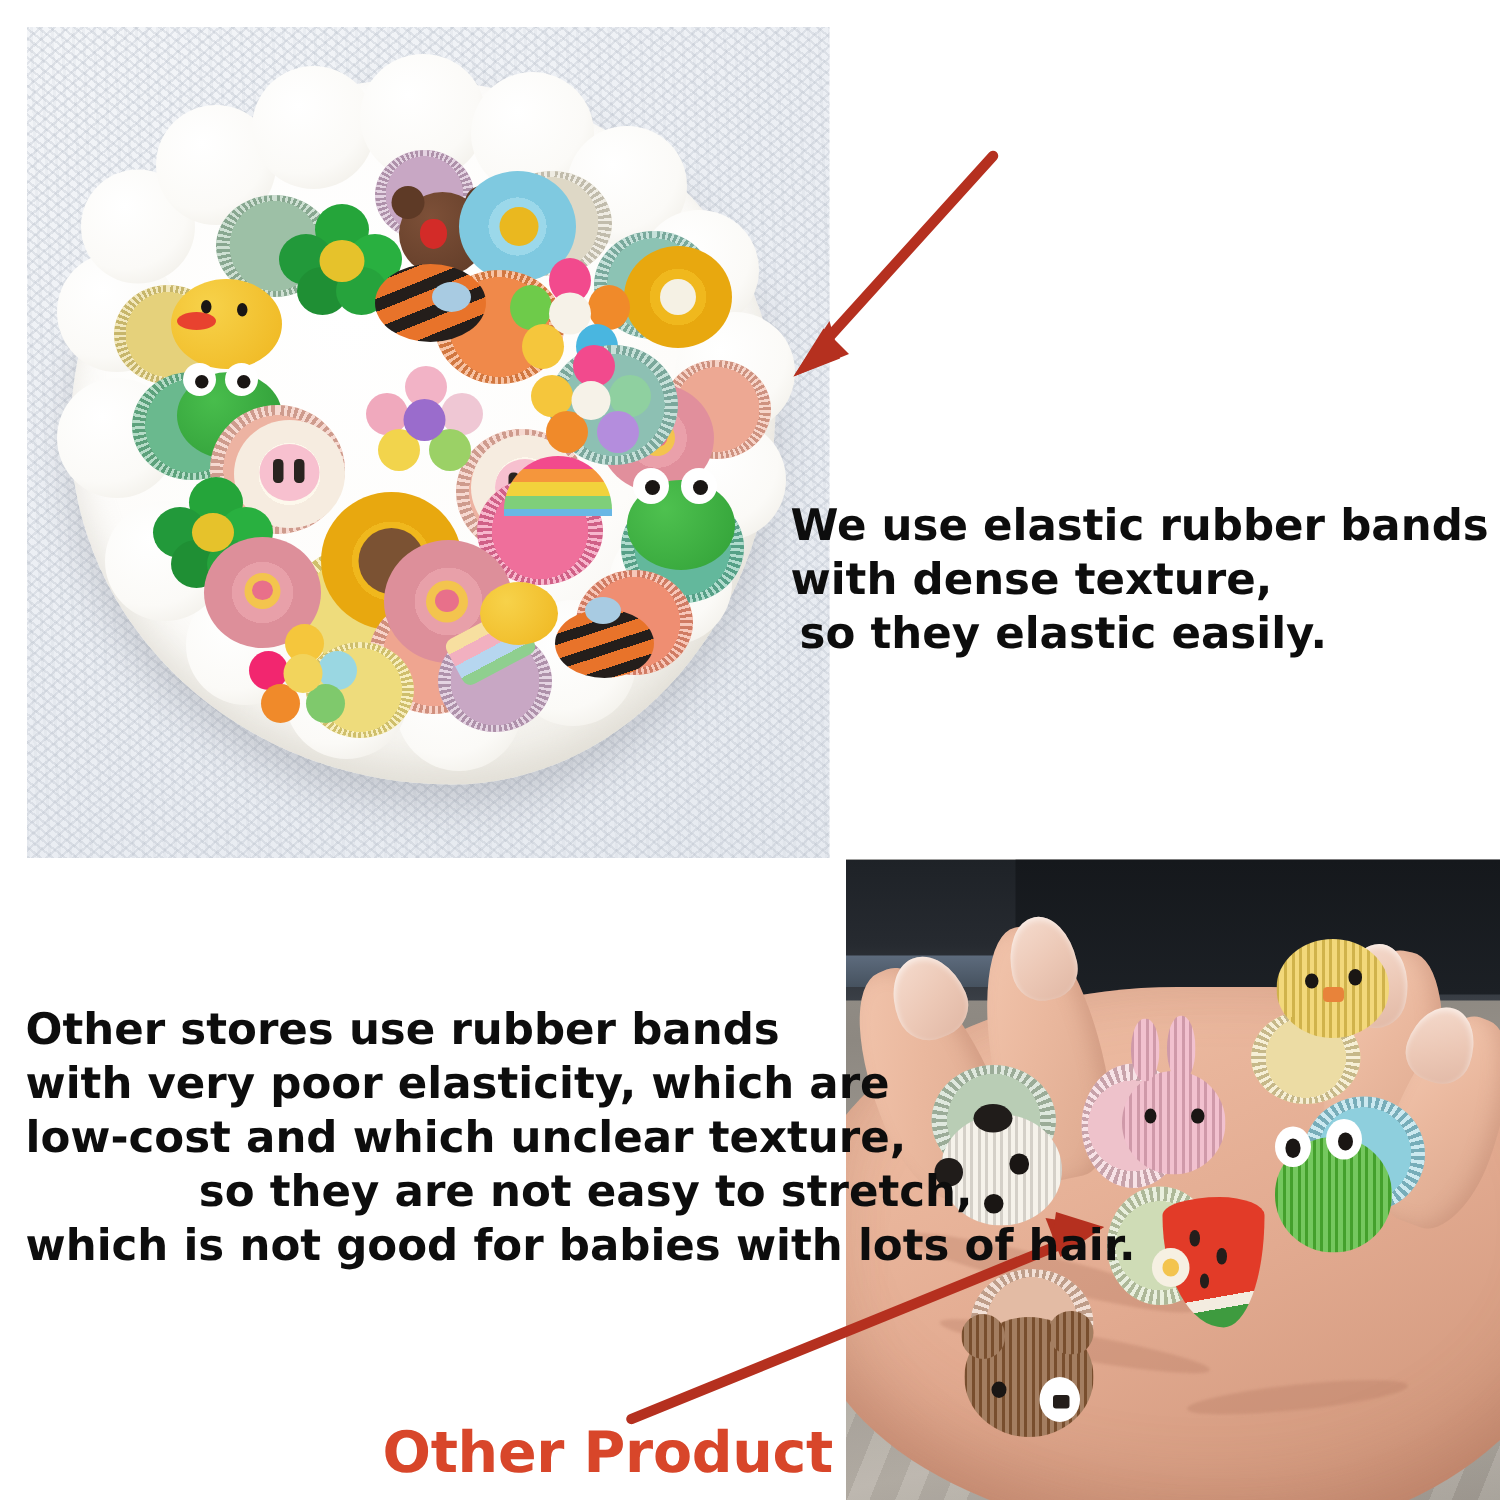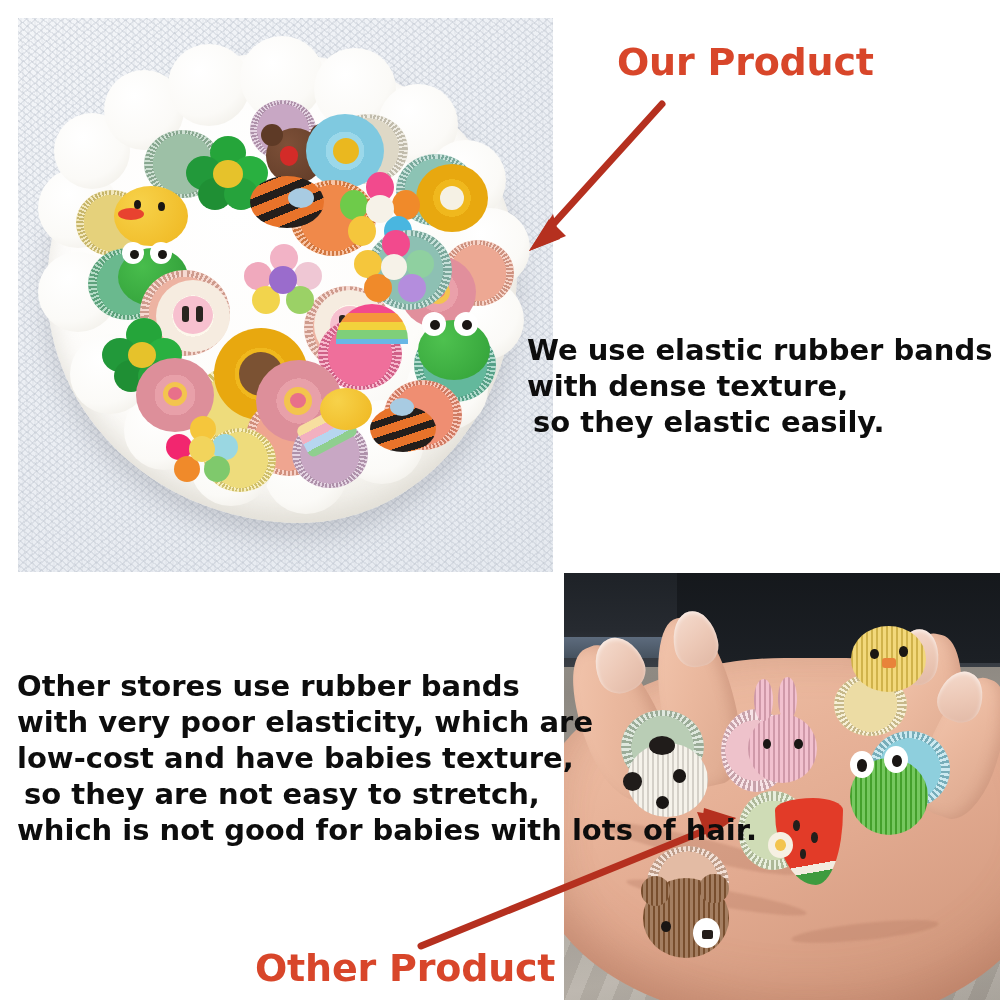--- a/index.html
+++ b/index.html
@@ -100,21 +100,21 @@
   .body-text {
     position:absolute; color:#0d0d0d; font-weight:bold; white-space:nowrap;
     font-family:"DejaVu Sans", sans-serif; font-size:29px; line-height:36px;
   }
   #right-copy { left:527px; top:332px; }
   #right-copy .ln { display:block; }
   #right-copy .ln.i { padding-left:6px; }
 
   #left-copy { left:17px; top:668px; }
   #left-copy .ln { display:block; }
-  #left-copy .ln.i { padding-left:7px; }
+  #left-copy .ln.i { padding-left:7px;text-align:center; }
 
   .arrow { position:absolute; left:0; top:0; width:1000px; height:1000px; pointer-events:none; }
 </style>
 </head>
 <body>
 
 <div id="page">
 
   <div class="photo-top">
 
@@ -387,31 +387,30 @@
       <polygon points="529,251 553,214 560,239" fill="#b5301f"></polygon>
     </g>
 
     <g>
       <line x1="421" y1="946" x2="716" y2="826" stroke="#b5301f" stroke-width="7" stroke-linecap="round"></line>
       <polygon points="736,818 697,812 707,838" fill="#b5301f"></polygon>
       <polygon points="736,818 700,836 704,808" fill="#b5301f"></polygon>
     </g>
   </svg>
 
-  <div class="title-red" id="our-product">Our Product</div>
 
   <div class="body-text" id="right-copy">
     <span class="ln">We use elastic rubber bands</span>
     <span class="ln">with dense texture,</span>
     <span class="ln i">so they elastic easily.</span>
   </div>
 
   <div class="body-text" id="left-copy">
     <span class="ln">Other stores use rubber bands</span>
     <span class="ln">with very poor elasticity, which are</span>
-    <span class="ln">low-cost and have babies texture,</span>
+    <span class="ln">low-cost and which unclear texture,</span>
     <span class="ln i">so they are not easy to stretch,</span>
     <span class="ln">which is not good for babies with lots of hair.</span>
   </div>
 
   <div class="title-red" id="other-product">Other Product</div>
 
 </div>
 
 </body></html>

